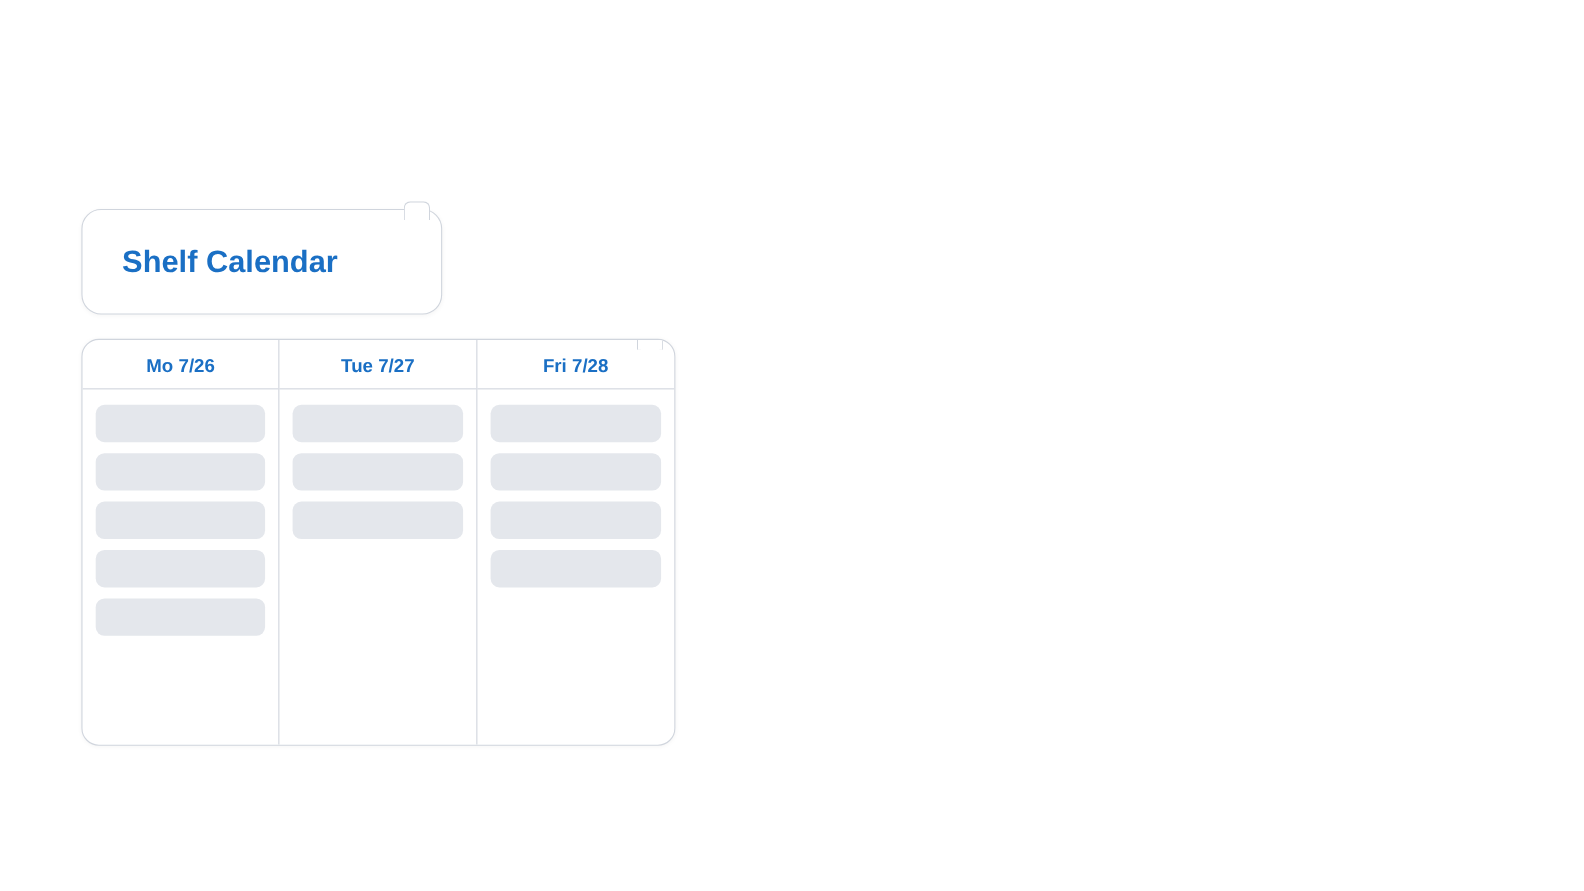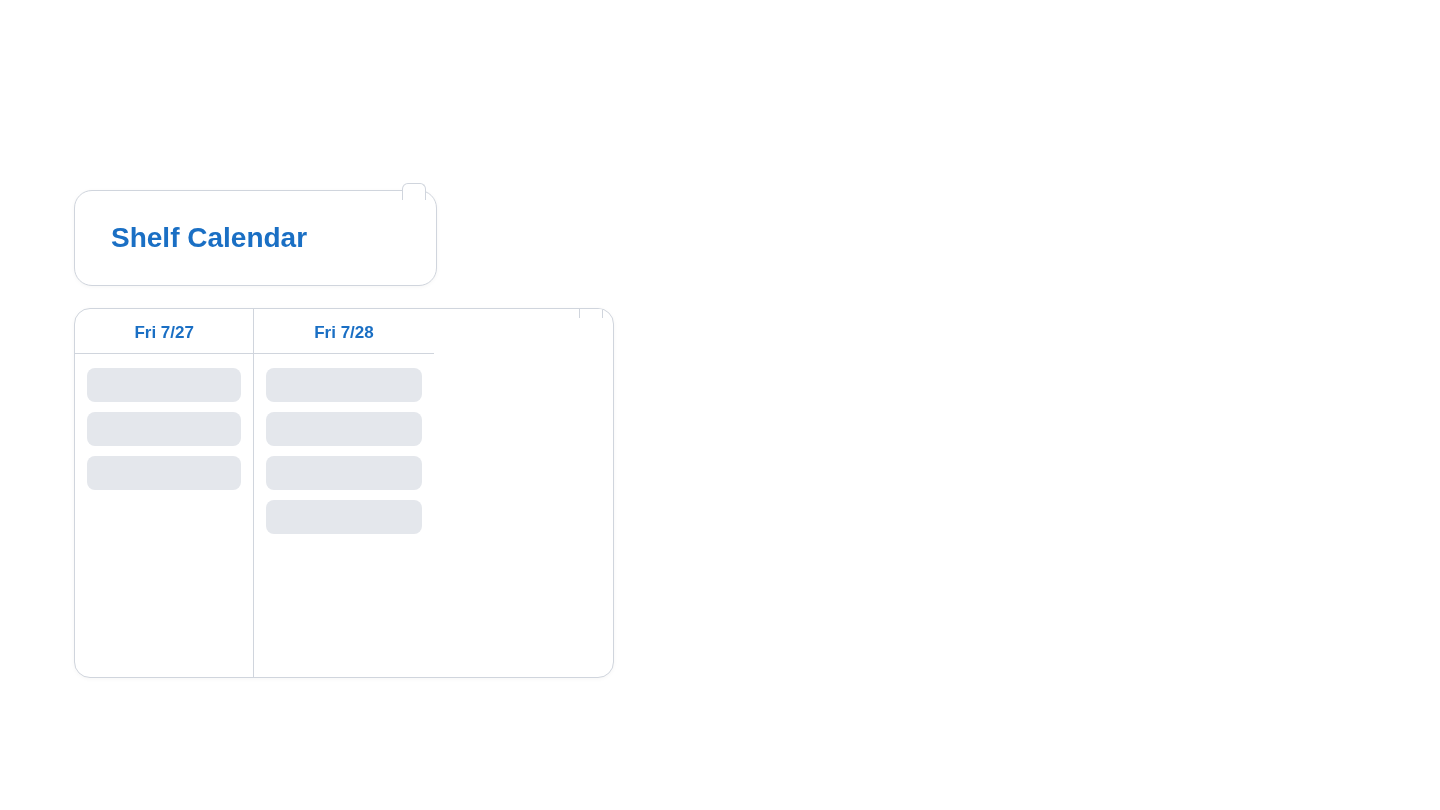--- a/index.html
+++ b/index.html
@@ -20,21 +20,21 @@
       position: relative;
       width: 1440px;
       height: 810px;
     }
 
     
     .title-card {
       position: absolute;
       left: 74px;
       top: 190px;
-      width: 363px;
+      width: 328px;
       height: 96px;
       background: #ffffff;
       border: 1.5px solid #d0d5dd;
       border-radius: 18px;
       display: flex;
       align-items: center;
       padding-left: 36px;
       box-shadow: 0 1px 4px rgba(0,0,0,0.04);
     }
 
@@ -136,24 +136,36 @@
 
 <div class="page-container">
 
   <div class="title-card">
     <span class="title-text">Shelf Calendar</span>
   </div>
 
   <div class="calendar-card">
     <div class="calendar-grid">
 
+      <div class="calendar-column">
+        <div class="column-header">
+          <span class="column-header-text">Mo 7/26</span>
+        </div>
+        <div class="column-items">
+          <div class="skeleton-item"></div>
+          <div class="skeleton-item"></div>
+          <div class="skeleton-item"></div>
+          <div class="skeleton-item"></div>
+          <div class="skeleton-item"></div>
+        </div>
+      </div>
 
       <div class="calendar-column">
         <div class="column-header">
-          <span class="column-header-text">Fri 7/27</span>
+          <span class="column-header-text">Tue 7/27</span>
         </div>
         <div class="column-items">
           <div class="skeleton-item"></div>
           <div class="skeleton-item"></div>
           <div class="skeleton-item"></div>
         </div>
       </div>
 
       <div class="calendar-column">
         <div class="column-header">

